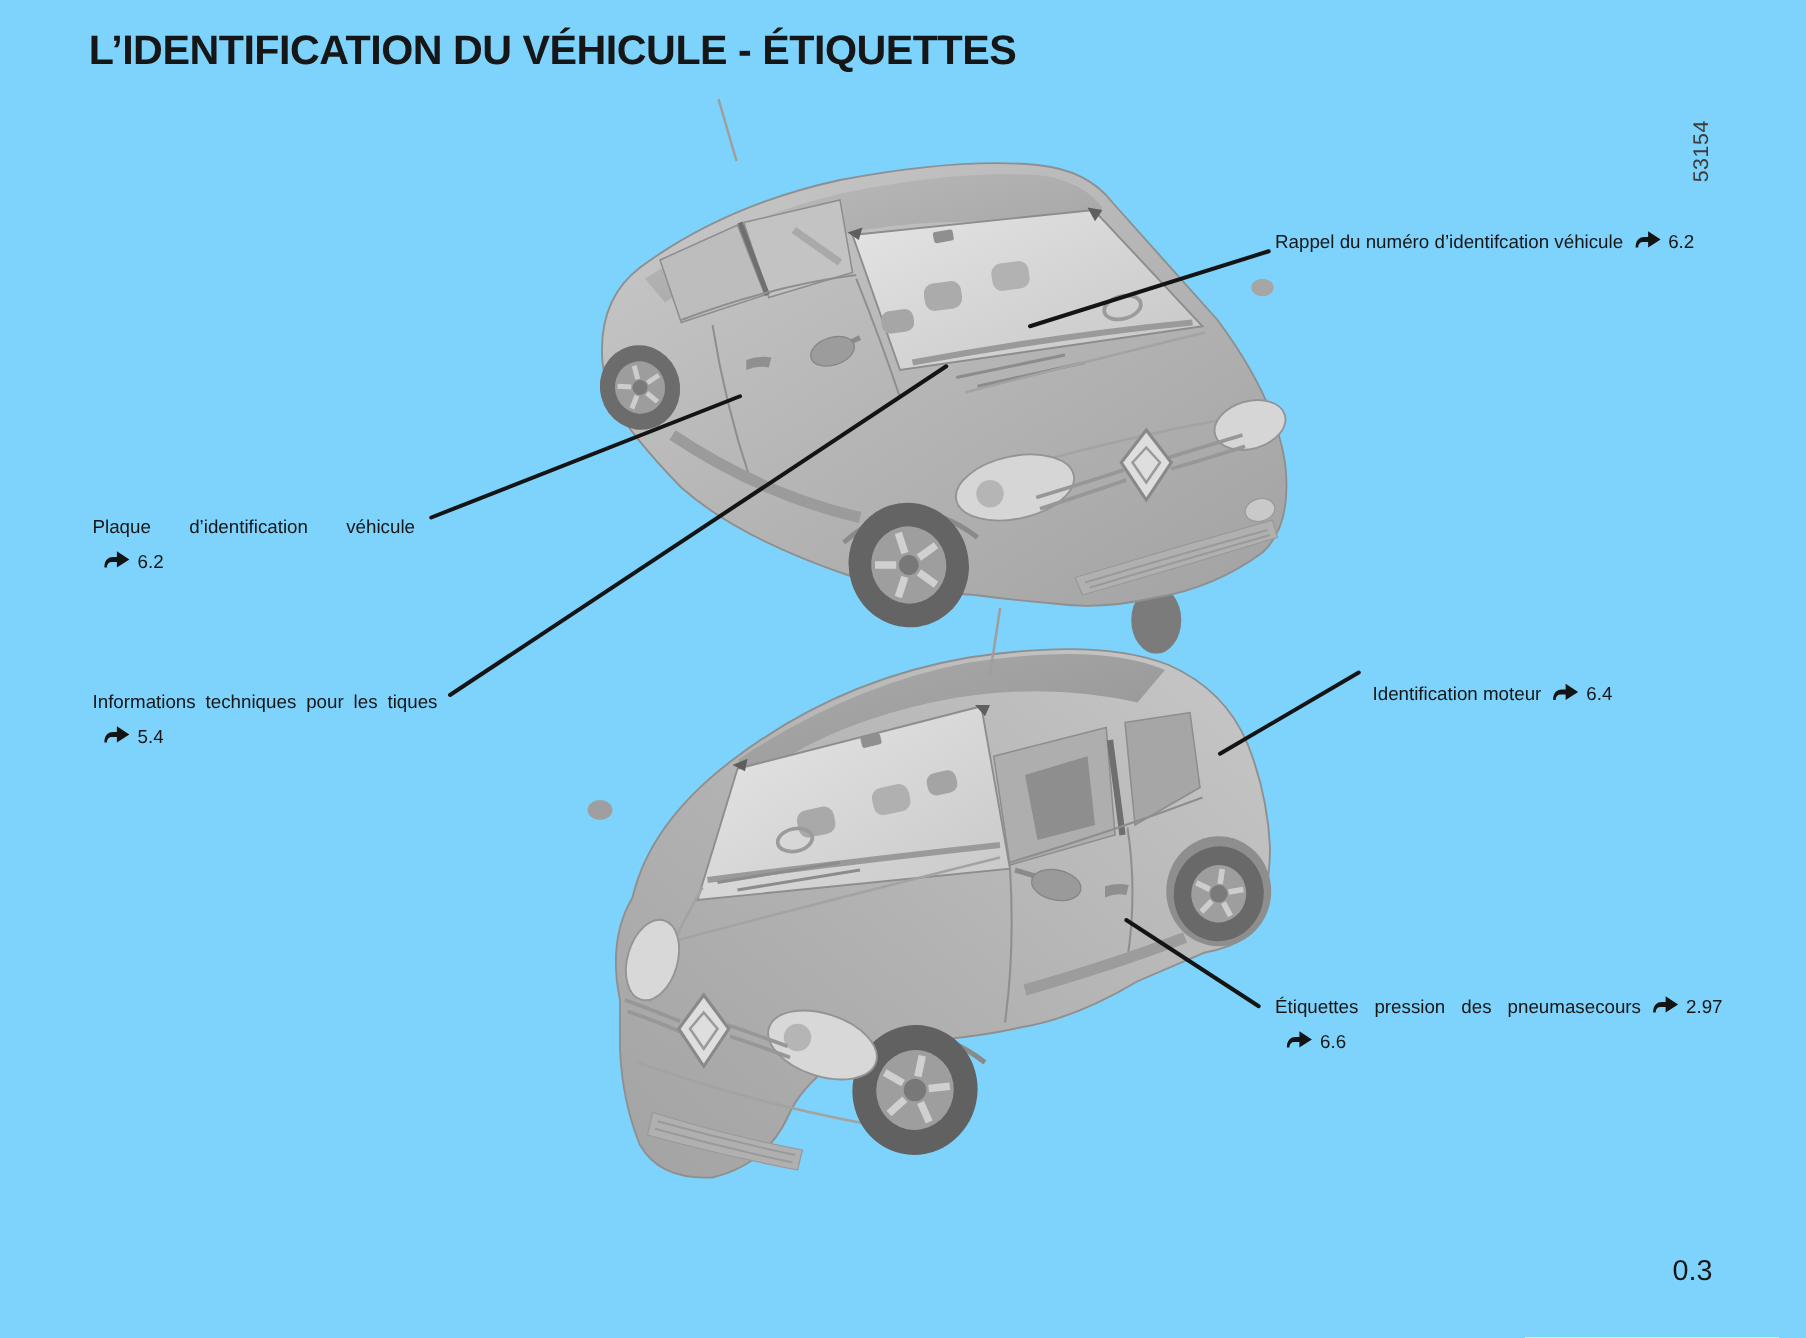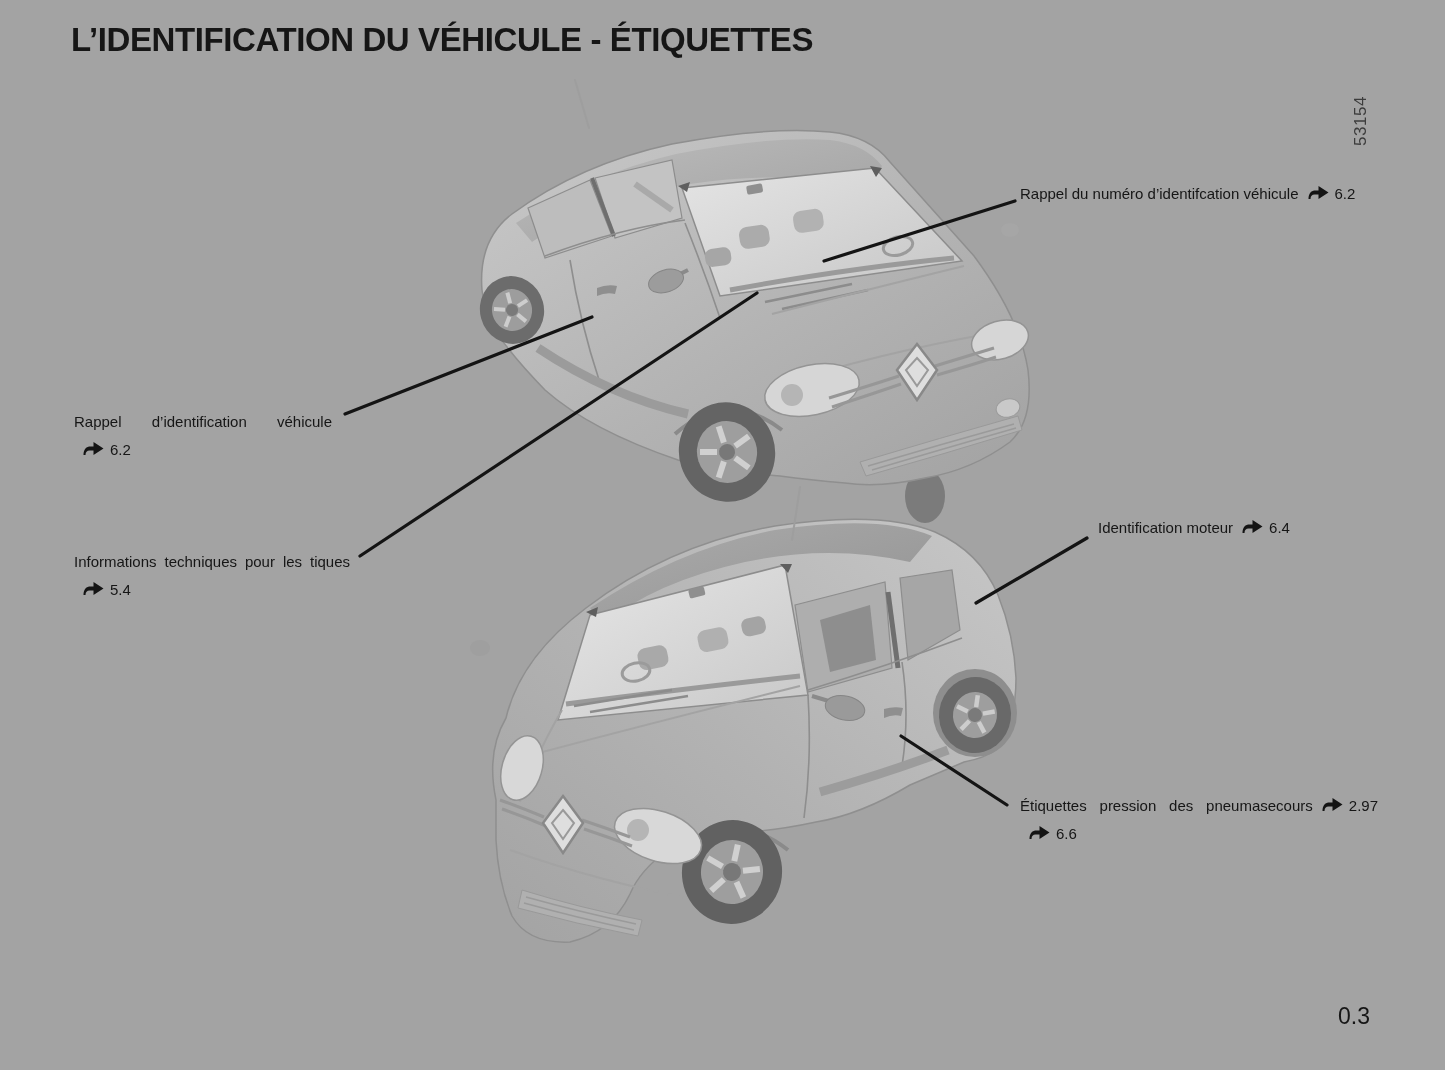--- a/index.html
+++ b/index.html
@@ -1,29 +1,29 @@
 <!DOCTYPE html>
 <html><head>
 <meta charset="utf-8">
 <style>
   html,body{margin:0;padding:0;background:#ffffff;}
   #page{
-    position:relative;width:1445px;height:1070px;background:#a3a3a3;overflow:hidden;
+    position:relative;width:1445px;height:1070px;background:#7dd3fc;overflow:hidden;
     font-family:"Liberation Sans","DejaVu Sans",sans-serif;color:#1a1a1a;
   }
   .abs{position:absolute;}
   #title{
     left:71px;top:21px;font-size:33px;font-weight:bold;letter-spacing:-0.4px;
     white-space:nowrap;color:#161616;
   }
   .callout{
     font-size:15px;line-height:28px;color:#161616;
     text-align:justify;hyphens:manual;-webkit-hyphens:manual;
   }
-  .callout.nojust{text-align:right;white-space:nowrap;}
+  .callout.nojust{text-align:right;white-space:nowrap;margin-top:28px;}
   .xref{white-space:nowrap;}
   .ref-arrow{display:inline-block;vertical-align:-1px;margin:0 6px 0 7px;}
   #figure-id{
     left:1322px;top:110px;width:80px;height:22px;
     transform:rotate(-90deg);transform-origin:center;
     font-size:17px;color:#3c3c3c;text-align:center;letter-spacing:0.5px;
   }
   #page-number{left:1338px;top:1003px;font-size:23px;color:#161616;}
   #callout-lines{left:0;top:0;pointer-events:none;}
   svg{display:block;}
@@ -269,21 +269,21 @@
     </g>
   </svg>
 
   <div class="abs callout" style="left:1020px;top:180px;width:358px">
     <span>Rappel du numéro d’identifcation véhicule</span><span class="xref"><svg class="ref-arrow" width="23" height="15" viewBox="0 0 23 15">
           <path d="M2.5 14 C2.5 8 5.5 5.5 9.5 5.5 L12.5 5.5 L12.5 1 L22.5 7.5 L12.5 14 L12.5 9.5 L8.5 9.5 C6 9.5 4.5 11 4.5 14 Z" fill="#141414"></path>
         </svg><span>6.2</span></span>
   </div>
 
   <div class="abs callout" style="left:74px;top:408px;width:258px">
-    <span>Rappel d’identification véhicule</span><span class="xref"><svg class="ref-arrow" width="23" height="15" viewBox="0 0 23 15">
+    <span>Plaque d’identification véhicule</span><span class="xref"><svg class="ref-arrow" width="23" height="15" viewBox="0 0 23 15">
           <path d="M2.5 14 C2.5 8 5.5 5.5 9.5 5.5 L12.5 5.5 L12.5 1 L22.5 7.5 L12.5 14 L12.5 9.5 L8.5 9.5 C6 9.5 4.5 11 4.5 14 Z" fill="#141414"></path>
         </svg><span>6.2</span></span>
   </div>
 
   <div class="abs callout" style="left:74px;top:548px;width:276px">
     <span>Informations techniques pour les tiques</span><span class="xref"><svg class="ref-arrow" width="23" height="15" viewBox="0 0 23 15">
           <path d="M2.5 14 C2.5 8 5.5 5.5 9.5 5.5 L12.5 5.5 L12.5 1 L22.5 7.5 L12.5 14 L12.5 9.5 L8.5 9.5 C6 9.5 4.5 11 4.5 14 Z" fill="#141414"></path>
         </svg><span>5.4</span></span>
   </div>
 

